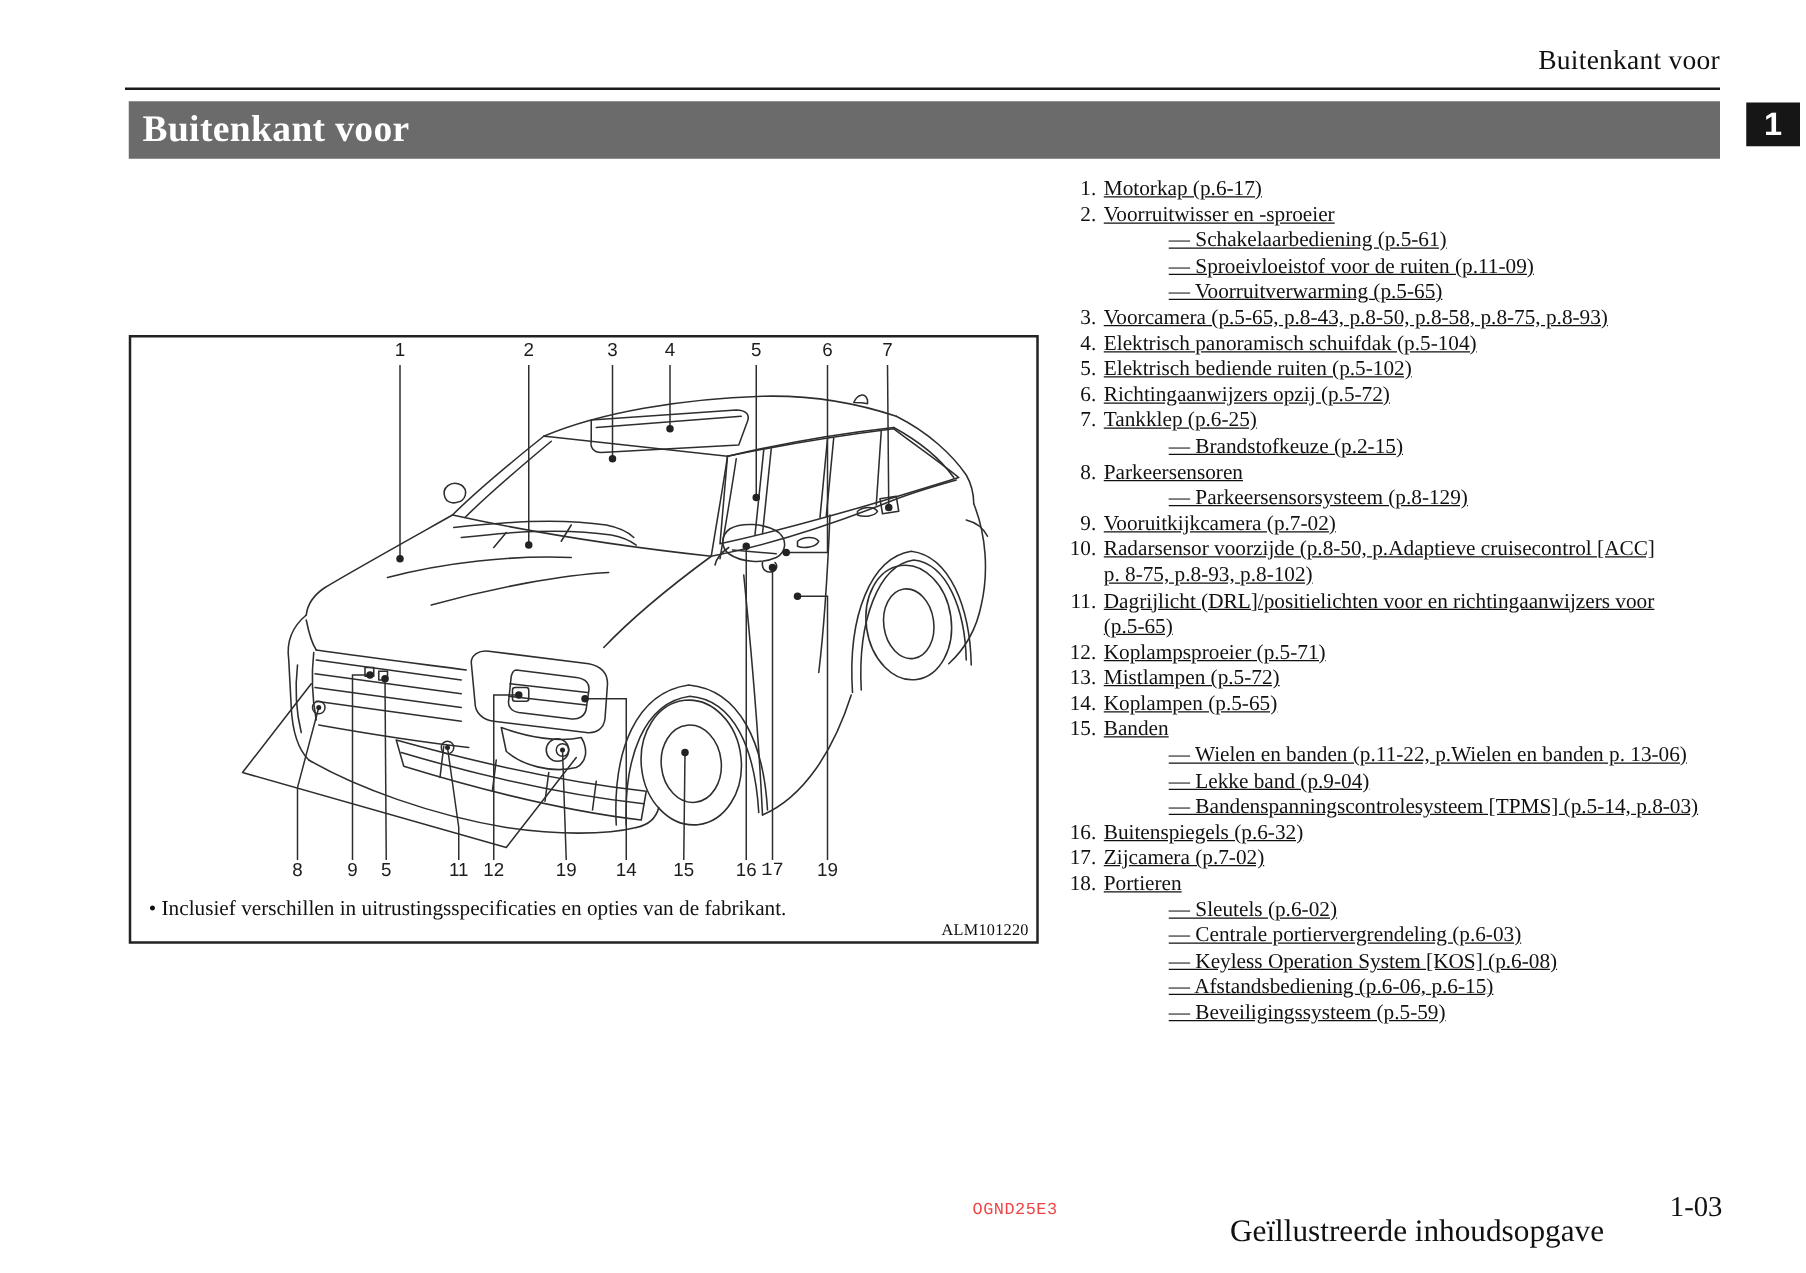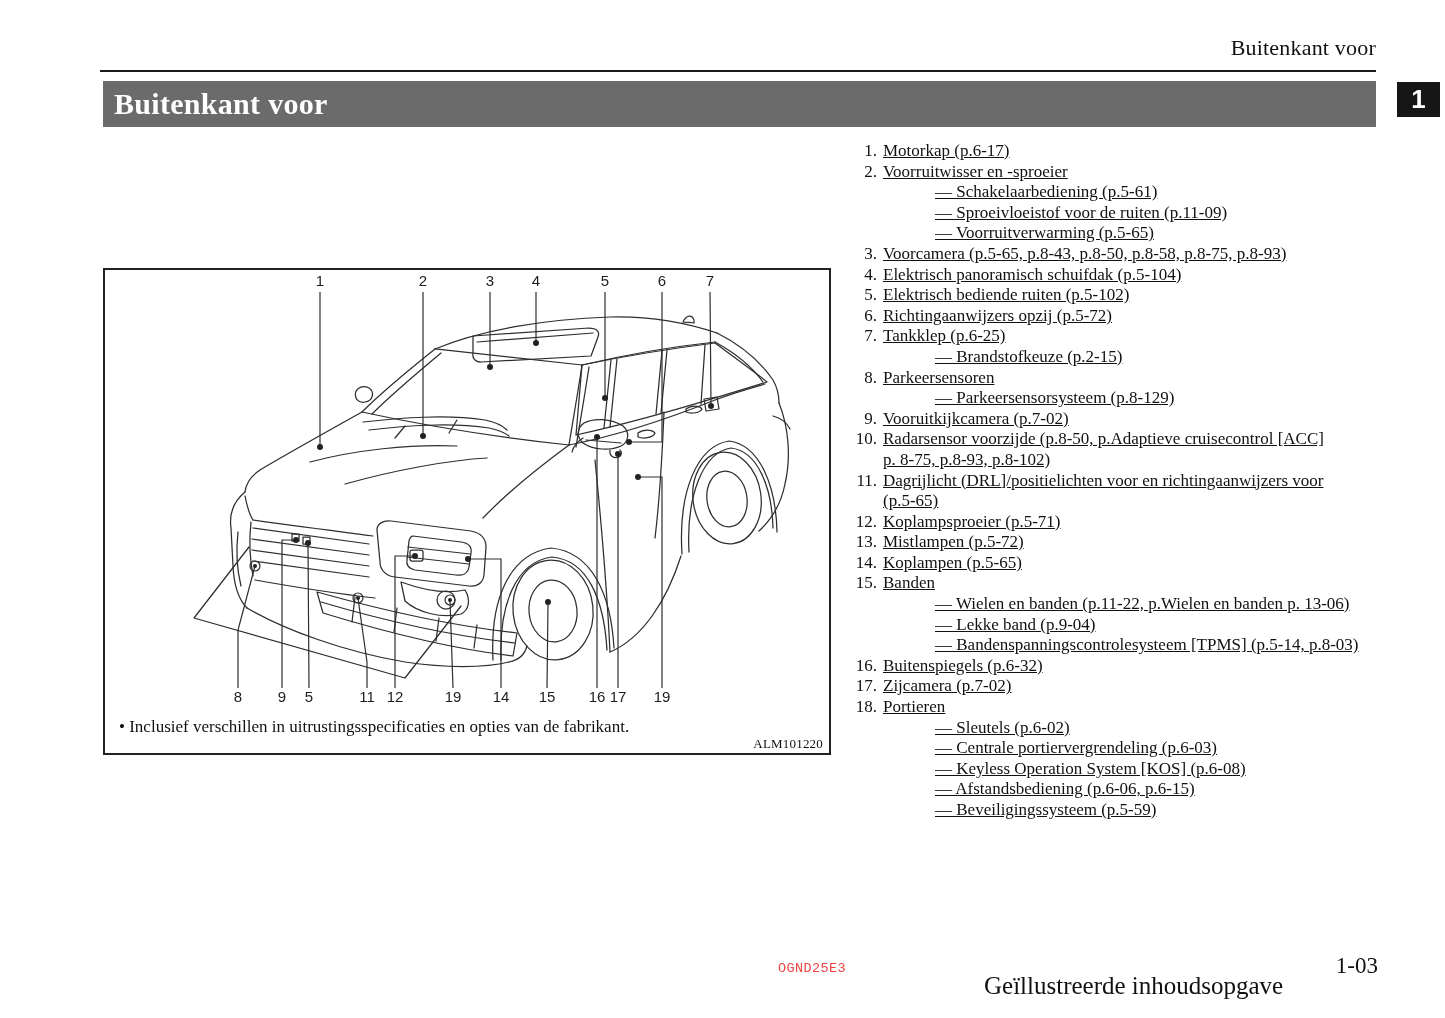--- a/index.html
+++ b/index.html
@@ -255,21 +255,21 @@
     <div class="callout top" style="left: 605px;">7</div>
     <div class="callout bottom" style="left: 133px;">8</div>
     <div class="callout bottom" style="left: 177px;">9</div>
     <div class="callout bottom" style="left: 204px;">5</div>
     <div class="callout bottom" style="left: 262px;">11</div>
     <div class="callout bottom" style="left: 290px;">12</div>
     <div class="callout bottom" style="left: 348px;">19</div>
     <div class="callout bottom" style="left: 396px;">14</div>
     <div class="callout bottom" style="left: 442px;">15</div>
     <div class="callout bottom" style="left: 492px;">16</div>
-    <div class="callout bottom" style="left: 513px;">17</div>
+    <div class="callout bottom" style="left: 513px; font-family: Liberation Mono, monospace;">17</div>
     <div class="callout bottom" style="left: 557px;">19</div>
   </div>
 
 <div class="parts-list" id="parts-list">
     <div class="row">
       <span class="num">1.</span>
       <span class="txt">Motorkap (p.6-17)</span>
     </div>
     <div class="row">
       <span class="num">2.</span>

